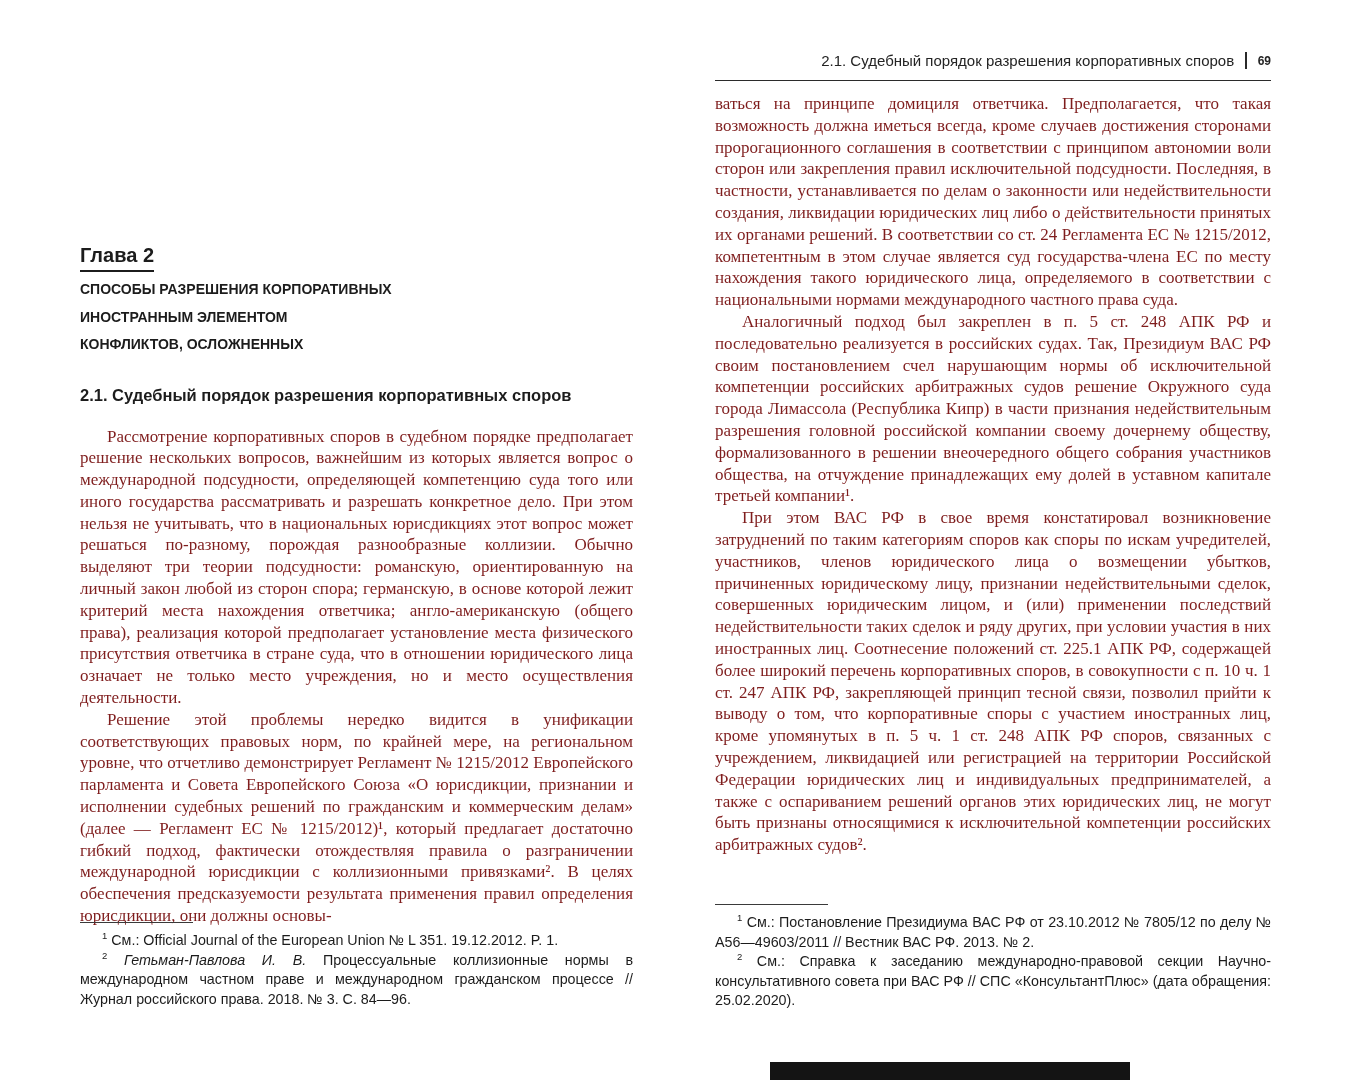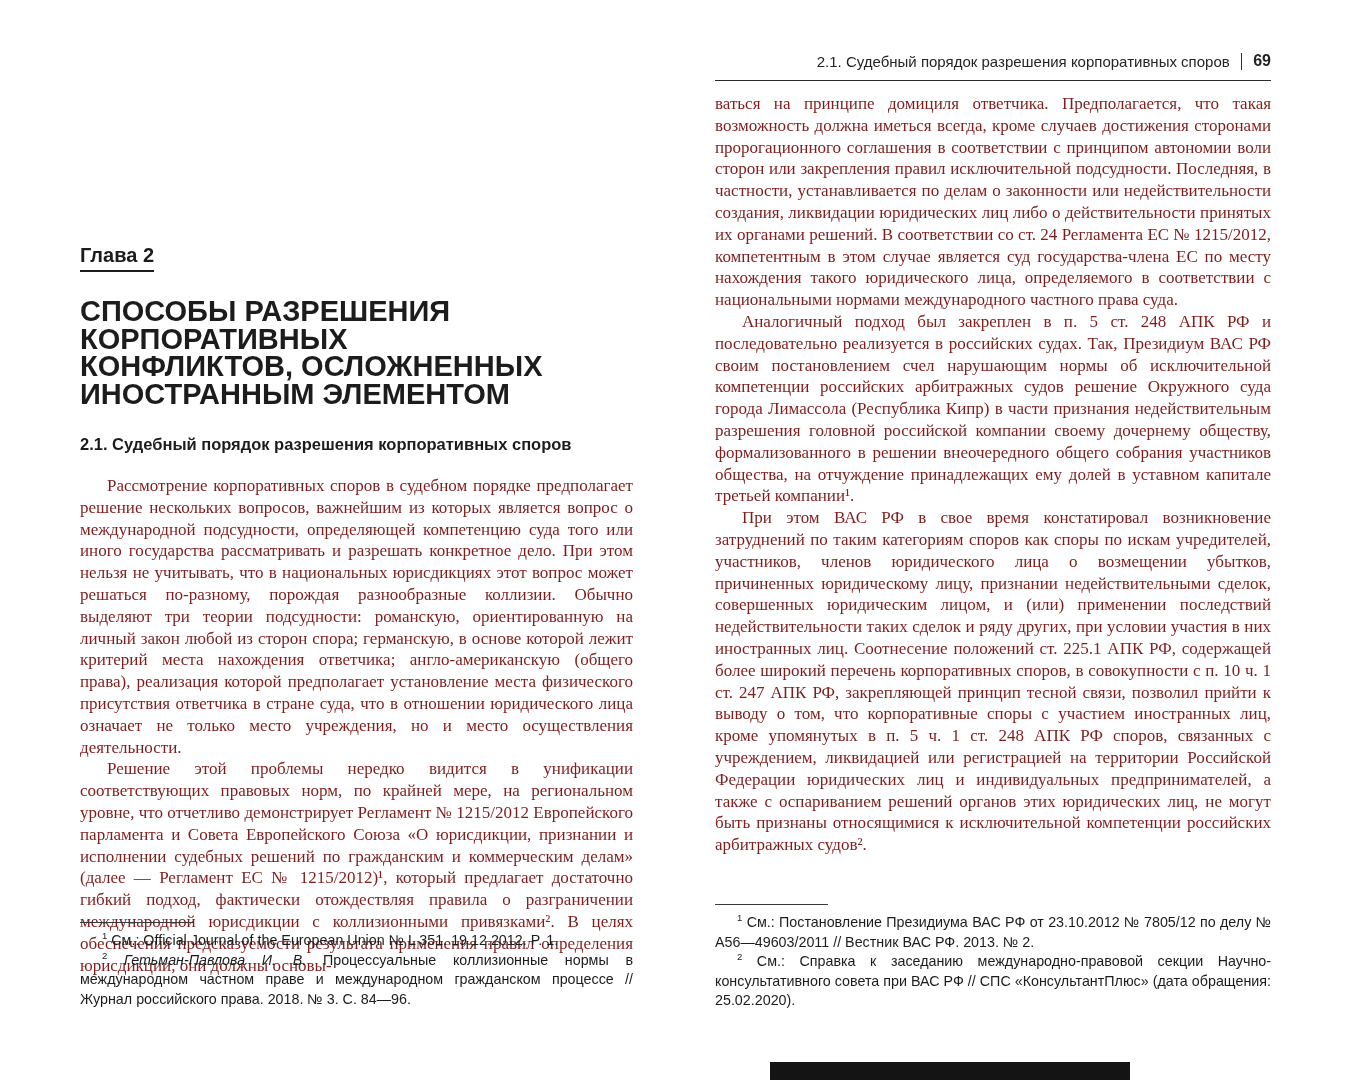--- a/index.html
+++ b/index.html
@@ -23,25 +23,25 @@
     top: 244px;
     width: 553px;
   }
   .chapter-label {
     font-family: "Liberation Sans", sans-serif;
     font-size: 20px;
     font-weight: 700;
     display: inline-block;
     padding-bottom: 3px;
     border-bottom: 2px solid #1c1c1c;
-    margin-bottom: 26px;
+    margin-bottom: 4px;
   }
   .chapter-title {
     font-family: "Liberation Sans", sans-serif;
-    font-size: 29px;
+    font-size: 14px;
     line-height: 27.5px;
     font-weight: 700;
     margin: 0 0 27px 0;
   }
   .chapter-title .line { display: block; }
   .section-heading {
     font-family: "Liberation Sans", sans-serif;
     font-size: 16.5px;
     font-weight: 700;
     margin: 0 0 21px 0;
@@ -103,21 +103,21 @@
   }
   .rh-sep {
     display: inline-block;
     width: 1.5px;
     height: 17px;
     background: #2a2a2a;
     margin: 0 11px;
   }
   .rh-num {
     font-weight: 700;
-    font-size: 16px;
+    font-size: 12px;
   }
   .header-rule {
     position: absolute;
     left: 715px;
     top: 80px;
     width: 556px;
     border-top: 1.5px solid #2b2b2b;
   }
   .right-content {
     position: absolute;
@@ -138,22 +138,22 @@
 </style>
 </head>
 <body>
 
 <section class="left-content">
   <div>
     <span class="chapter-label">Глава 2</span>
   </div>
   <h1 class="chapter-title">
     <span class="line">СПОСОБЫ РАЗРЕШЕНИЯ КОРПОРАТИВНЫХ</span>
+    <span class="line">ИНОСТРАННЫМ ЭЛЕМЕНТОМ</span>
     <span class="line">КОНФЛИКТОВ, ОСЛОЖНЕННЫХ</span>
-    <span class="line">ИНОСТРАННЫМ ЭЛЕМЕНТОМ</span>
   </h1>
   <h2 class="section-heading">2.1. Судебный порядок разрешения корпоративных споров</h2>
   <p class="body-par indent">Рассмотрение корпоративных споров в судебном порядке предполагает решение нескольких вопросов, важнейшим из которых является вопрос о международной подсудности, определяющей компетенцию суда того или иного государства рассматривать и разрешать конкретное дело. При этом нельзя не учитывать, что в национальных юрисдикциях этот вопрос может решаться по-разному, порождая разнообразные коллизии. Обычно выделяют три теории подсудности: романскую, ориентированную на личный закон любой из сторон спора; германскую, в основе которой лежит критерий места нахождения ответчика; англо-американскую (общего права), реализация которой предполагает установление места физического присутствия ответчика в стране суда, что в отношении юридического лица означает не только место учреждения, но и место осуществления деятельности.</p>
   <p class="body-par indent">Решение этой проблемы нередко видится в унификации соответствующих правовых норм, по крайней мере, на региональном уровне, что отчетливо демонстрирует Регламент № 1215/2012 Европейского парламента и Совета Европейского Союза «О юрисдикции, признании и исполнении судебных решений по гражданским и коммерческим делам» (далее — Регламент ЕС № 1215/2012)¹, который предлагает достаточно гибкий подход, фактически отождествляя правила о разграничении международной юрисдикции с коллизионными привязками². В целях обеспечения предсказуемости результата применения правил определения юрисдикции, они должны основы-</p>
 </section>
 
 <div class="left-footnotes">
   <div class="footnote-rule"></div>
   <p class="footnote"><sup>1</sup> <span>См.: Official Journal of the European Union № L 351. 19.12.2012. P. 1.</span></p>
   <p class="footnote"><sup>2</sup> <span class="italic">Гетьман-Павлова И. В.</span> <span>Процессуальные коллизионные нормы в международном частном праве и международном гражданском процессе // Журнал российского права. 2018. № 3. С. 84—96.</span></p>

